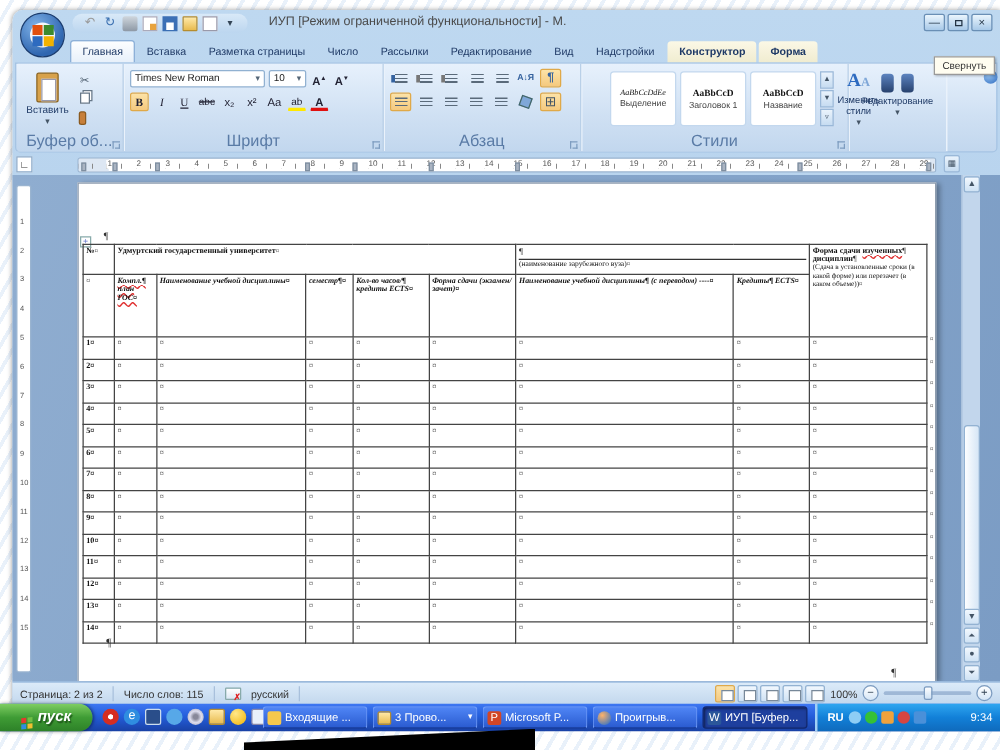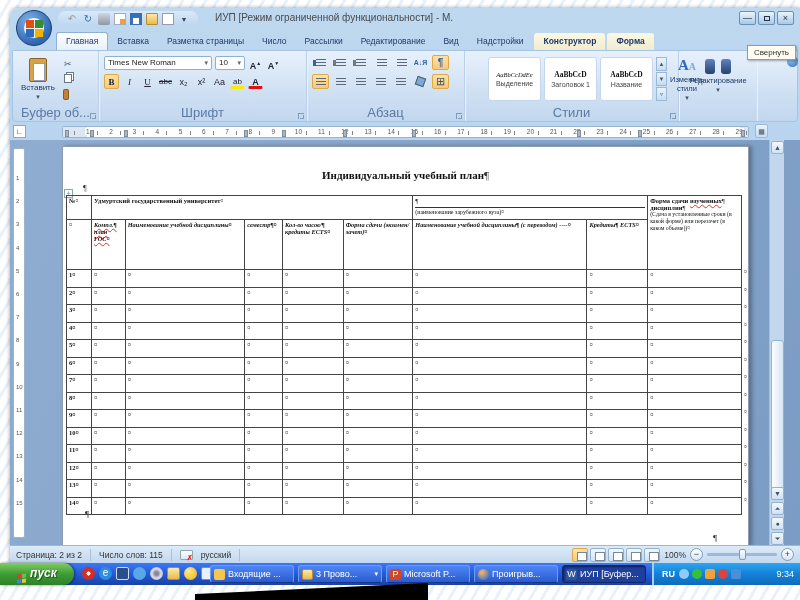--- a/index.html
+++ b/index.html
@@ -465,21 +465,20 @@
           <span class="vrnum" data-name="ruler-number" style="top: 211.6px;">9</span>
           <span class="vrnum" data-name="ruler-number" style="top: 234.8px;">10</span>
           <span class="vrnum" data-name="ruler-number" style="top: 258px;">11</span>
           <span class="vrnum" data-name="ruler-number" style="top: 281.2px;">12</span>
           <span class="vrnum" data-name="ruler-number" style="top: 304.4px;">13</span>
           <span class="vrnum" data-name="ruler-number" style="top: 327.6px;">14</span>
           <span class="vrnum" data-name="ruler-number" style="top: 350.8px;">15</span>
         </div>
 
       <div class="page" data-name="document-page">
-        <div class="doc-title" data-name="document-title"><span>Индивидуальный учебный план</span><span class="pil">¶</span></div>
         <div class="pre-para pil" data-name="paragraph-mark">¶</div>
         <div class="tbl-handle" data-name="table-move-handle">+</div>
 
         <table class="iup" data-name="iup-table">
           <colgroup id="cols">
               <col style="width: 3.7%;">
               <col style="width: 5%;">
               <col style="width: 17.7%;">
               <col style="width: 5.6%;">
               <col style="width: 9%;">

